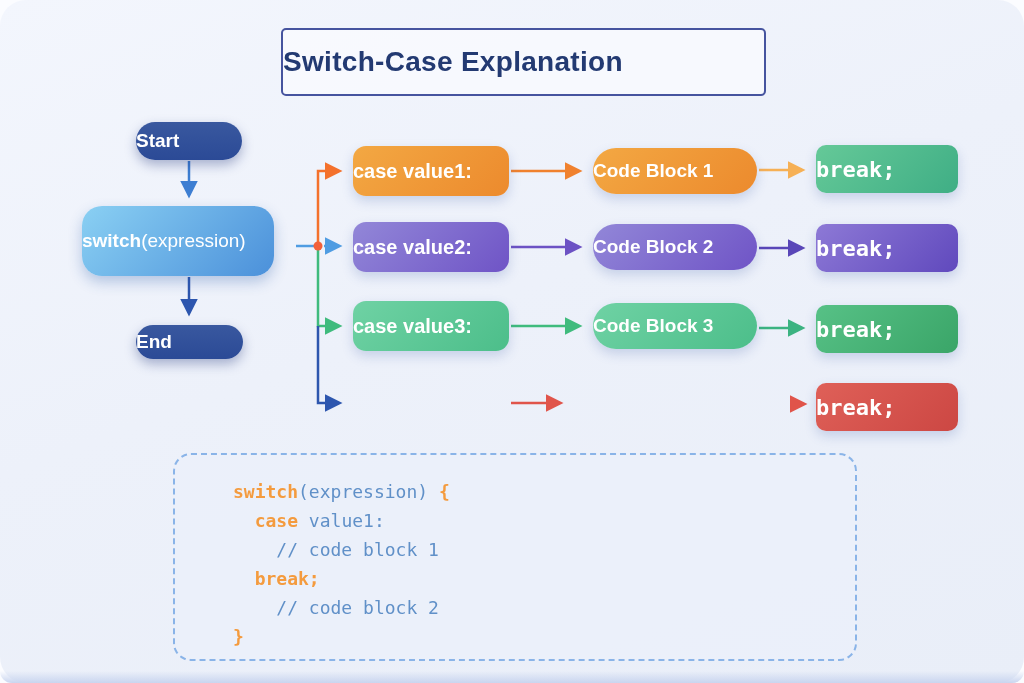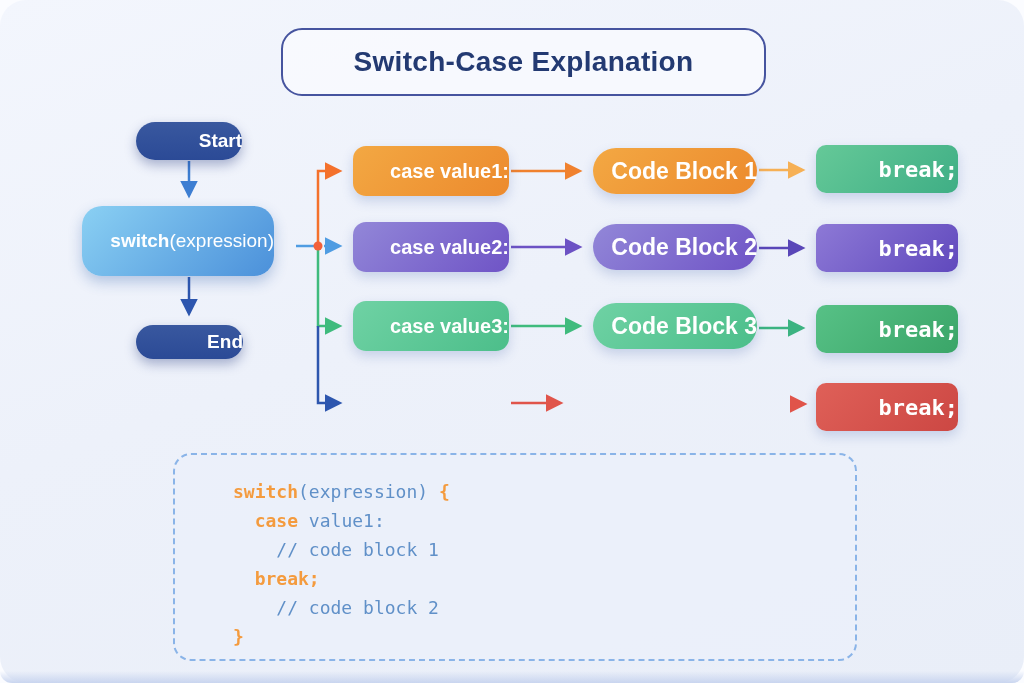--- a/index.html
+++ b/index.html
@@ -5,39 +5,39 @@
   html,body{margin:0;padding:0;background:#fbfcff;}
   .stage{position:relative;width:1024px;height:683px;overflow:hidden;
          font-family:"Liberation Sans",sans-serif;}
   .card{position:absolute;inset:0;border-radius:26px;
         background:linear-gradient(160deg,#f3f6fd 0%,#edf1fa 45%,#e9eef8 100%);}
   .card::after{content:"";position:absolute;left:0;right:0;bottom:0;height:12px;
         background:linear-gradient(180deg,rgba(195,208,238,0) 0%,#c9d5ef 100%);
         border-radius:0 0 26px 26px;}
 
   .title-box{position:absolute;left:281px;top:28px;width:481px;height:64px;
-        border:2px solid #46549f;border-radius:21px;background:rgba(250,251,255,.75);
-        display:flex;align-items:center;justify-content:center;}
+        border:2px solid #46549f;border-radius:5px;background:rgba(250,251,255,.75);
+        display:flex;align-items:center;}
   .title-box h1{margin:0;font-size:28px;font-weight:bold;color:var(--c-title-text);
         letter-spacing:.3px;}
 
-  .node{position:absolute;display:flex;align-items:center;justify-content:flex-end;
+  .node{position:absolute;display:flex;align-items:center;justify-content:flex-start;
         color:#fff;font-weight:bold;}
   .pillnode{border-radius:19px;background:linear-gradient(180deg,#39589f,var(--c-node-blue));
         box-shadow:0 5px 12px rgba(30,50,120,.35);font-size:19px;}
   .start{left:136px;top:122px;width:106px;height:38px;}
   .end{left:136px;top:325px;width:107px;height:34px;}
   .switch{left:82px;top:206px;width:192px;height:70px;border-radius:20px;
         background:linear-gradient(135deg,var(--c-switch-grad-start),var(--c-switch-grad-end));
         box-shadow:0 6px 14px rgba(40,90,170,.30);font-size:19px;font-weight:normal;}
   .switch .kw{font-weight:bold;}
 
   .casebox{left:353px;width:156px;height:50px;border-radius:13px;font-size:20px;
         box-shadow:0 5px 12px rgba(60,90,170,.22);}
-  .pill{height:46px;border-radius:23px;font-size:23px;
+  .pill{height:46px;border-radius:23px;font-size:19px;
         box-shadow:0 5px 12px rgba(60,90,170,.22);}
   .brk{left:816px;width:142px;height:48px;border-radius:10px;
         font-family:"DejaVu Sans Mono",monospace;font-size:22px;
         box-shadow:0 5px 12px rgba(60,90,170,.22);}
 
   .row1c{top:146px;background:linear-gradient(135deg,var(--c-orange-start),var(--c-orange-end));}
   .row2c{top:222px;background:linear-gradient(135deg,var(--c-purple-start),var(--c-purple-end));}
   .row3c{top:301px;background:linear-gradient(135deg,var(--c-green-start),var(--c-green-end));}
   .row4c{top:378px;background:linear-gradient(135deg,var(--c-red-start),var(--c-red-end));}
 

